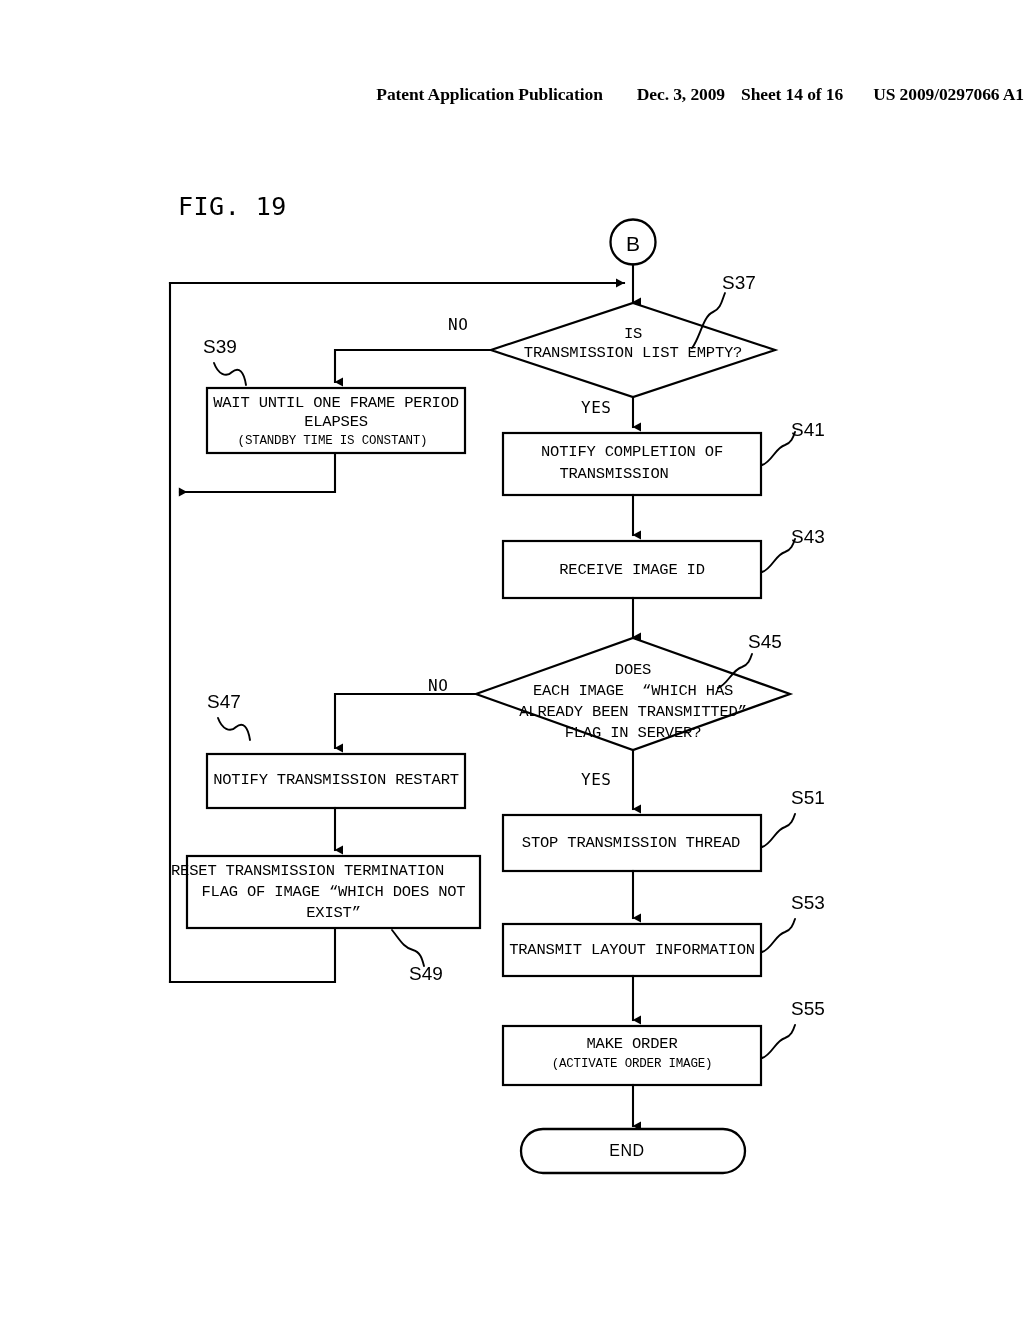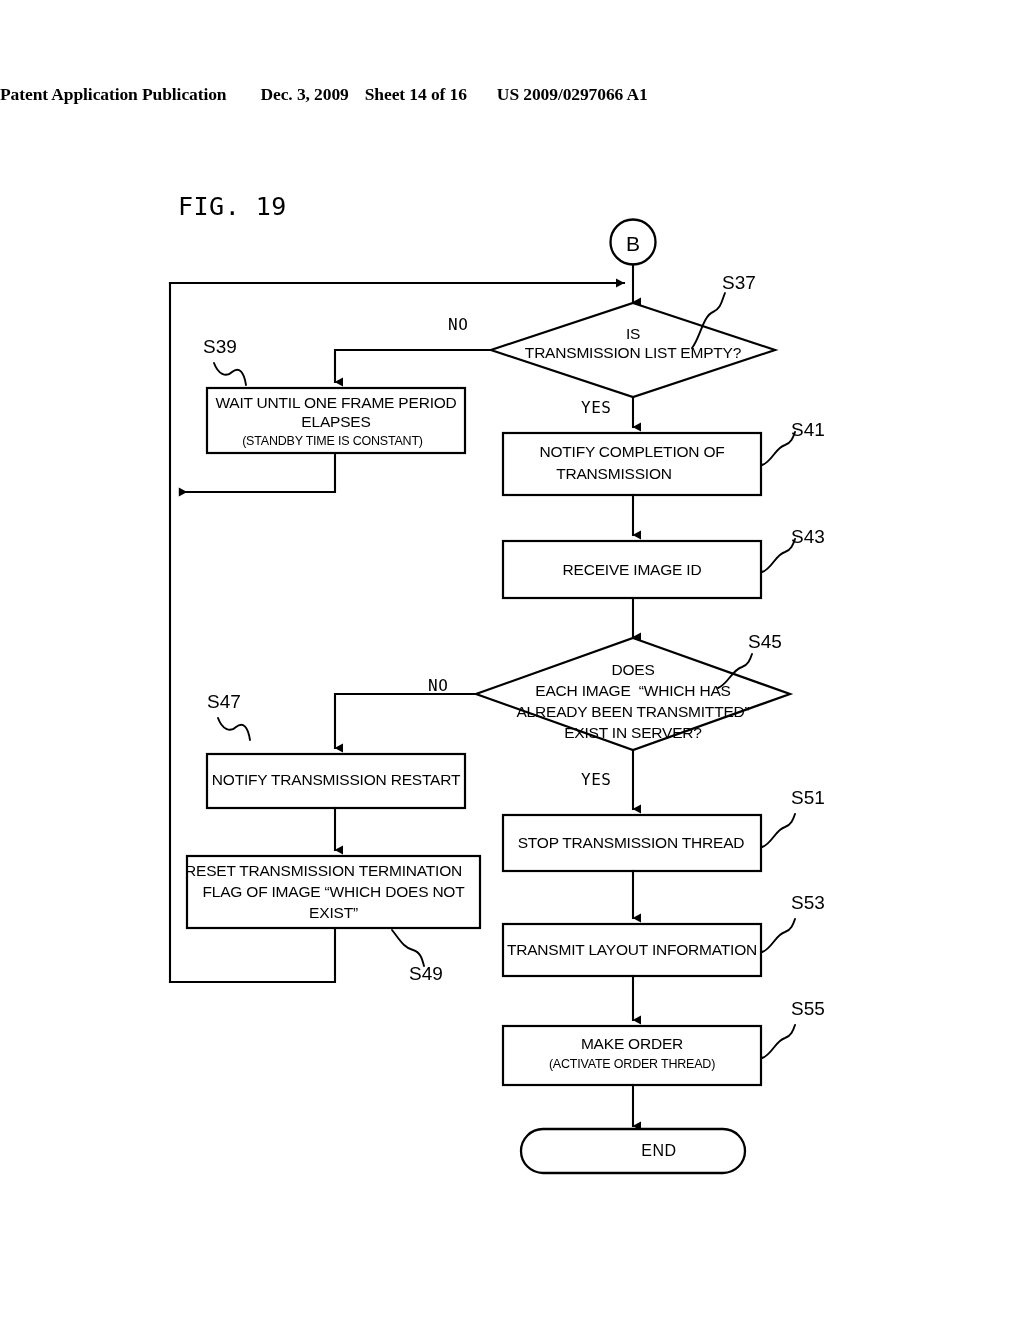--- a/index.html
+++ b/index.html
@@ -18,21 +18,21 @@
   }
 
   
   #patent-header {
     position: absolute;
     left: 0;
     top: 84px;
     width: 1024px;
     height: 28px;
     display: flex;
-    justify-content: flex-start;
+    justify-content: flex-end;
     align-items: baseline;
     font-family: "Liberation Serif", serif;
     font-weight: bold;
     font-size: 17.5px;
     letter-spacing: -0.1px;
     white-space: nowrap;
   }
   #patent-header .hdr-seg { display: inline-block; }
   #patent-header .gap-lg { width: 30px; display: inline-block; }
   #patent-header .gap-md { width: 16px; display: inline-block; }
@@ -54,21 +54,21 @@
     position: absolute;
     left: 0;
     top: 0;
     width: 1024px;
     height: 1320px;
   }
 
   
   .node-text {
     position: absolute;
-    font-family: Liberation Sans, sans-serif;
+    font-family: Liberation Mono, monospace;
     text-align: center;
     line-height: 1.30;
     white-space: pre;
     letter-spacing: -0.2px;
     color: #000;
   }
   .t-box { font-size: 15.5px; }
   .t-sub { font-size: 12.5px; }
   .t-dia { font-size: 15.5px; }
   .t-term { font-size: 16px; font-family: "Liberation Sans", sans-serif; letter-spacing: 0.5px; }
@@ -194,36 +194,36 @@
 <div class="node-text t-sub" style="left:207px; top:433px; width:251px;">(STANDBY TIME IS CONSTANT)</div>
 
 <div class="node-text t-box" style="left:503px; top:442px; width:258px;">NOTIFY COMPLETION OF</div>
 <div class="node-text t-box" style="left:485px; top:464px; width:258px;">TRANSMISSION</div>
 
 <div class="node-text t-box" style="left:503px; top:560px; width:258px;">RECEIVE IMAGE ID</div>
 
 <div class="node-text t-dia" style="left:533px; top:660px; width:200px;">DOES</div>
 <div class="node-text t-dia" style="left:493px; top:681px; width:280px;">EACH IMAGE  “WHICH HAS</div>
 <div class="node-text t-dia" style="left:483px; top:702px; width:300px;">ALREADY BEEN TRANSMITTED”</div>
-<div class="node-text t-dia" style="left:513px; top:723px; width:240px;">EXIST IN SERVER?</div>
+<div class="node-text t-dia" style="left:513px; top:723px; width:240px;">FLAG IN SERVER?</div>
 
 <div class="node-text t-box" style="left:207px; top:770px; width:258px;">NOTIFY TRANSMISSION RESTART</div>
 
-<div class="node-text t-box" style="left:185px; top:861px; width:236px;">RESET TRANSMISSION TERMINATION</div>
+<div class="node-text t-box" style="left:171px; top:861px; width:236px;">RESET TRANSMISSION TERMINATION</div>
 <div class="node-text t-box" style="left:187px; top:882px; width:293px;">FLAG OF IMAGE “WHICH DOES NOT</div>
 <div class="node-text t-box" style="left:187px; top:903px; width:293px;">EXIST”</div>
 
 <div class="node-text t-box" style="left:503px; top:833px; width:256px;">STOP TRANSMISSION THREAD</div>
 
 <div class="node-text t-box" style="left:500px; top:940px; width:264px;">TRANSMIT LAYOUT INFORMATION</div>
 
 <div class="node-text t-box" style="left:503px; top:1034px; width:258px;">MAKE ORDER</div>
-<div class="node-text t-sub" style="left:503px; top:1056px; width:258px;">(ACTIVATE ORDER THREAD)</div>
-
-<div class="node-text t-term" style="left:521px; top:1141px; width:212px;margin-left:32px;">END</div>
+<div class="node-text t-sub" style="left:503px; top:1056px; width:258px;">(ACTIVATE ORDER IMAGE)</div>
+
+<div class="node-text t-term" style="left:521px; top:1141px; width:212px;">END</div>
 
 <div class="branch-label" style="left:448px; top:315px;">NO</div>
 <div class="branch-label" style="left:581px; top:398px;">YES</div>
 <div class="branch-label" style="left:428px; top:676px;">NO</div>
 <div class="branch-label" style="left:581px; top:770px;">YES</div>
 
 <div class="step-label" style="left:722px; top:272px;">S37</div>
 <div class="step-label" style="left:203px; top:336px;">S39</div>
 <div class="step-label" style="left:791px; top:419px;">S41</div>
 <div class="step-label" style="left:791px; top:526px;">S43</div>

